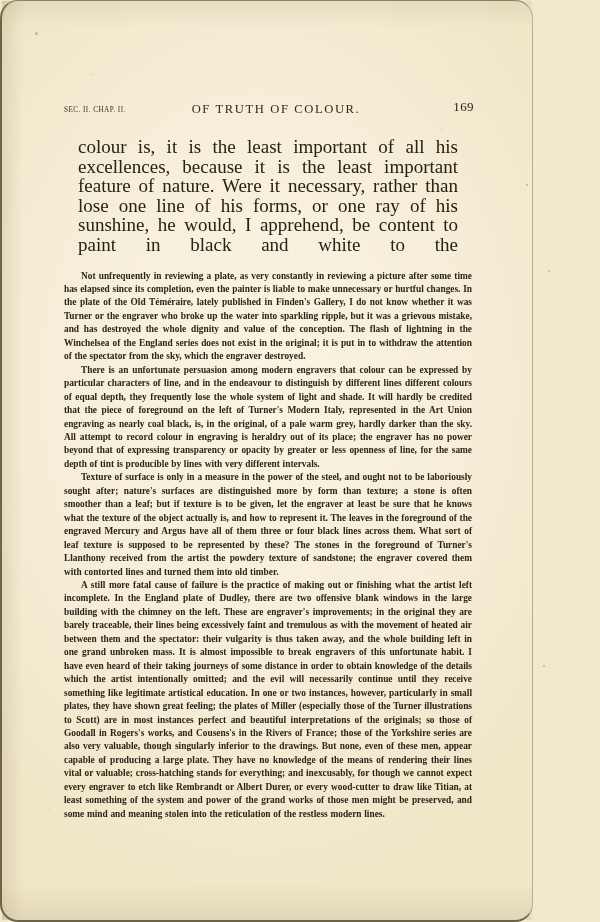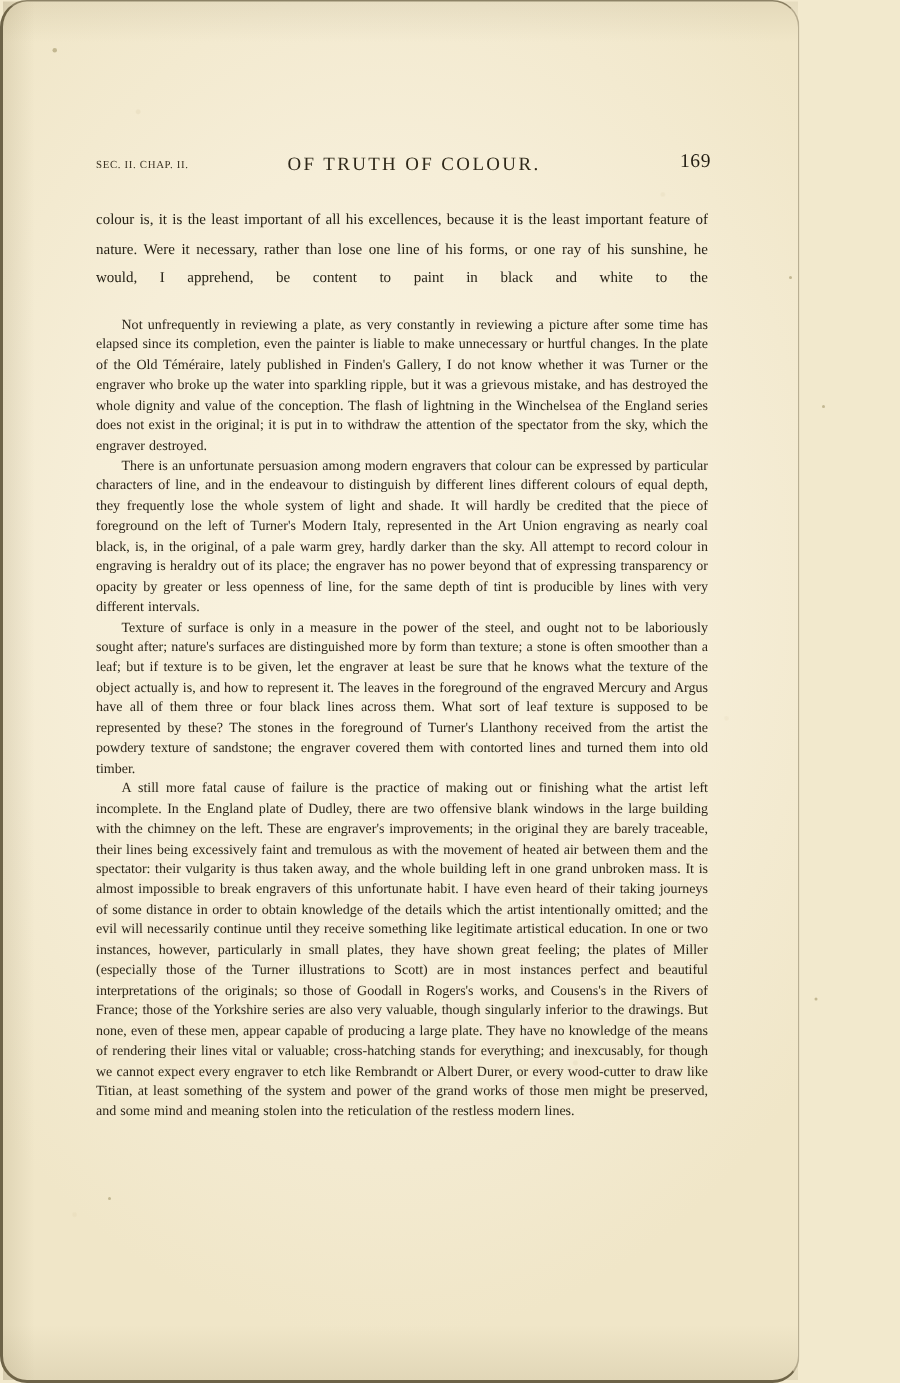--- a/index.html
+++ b/index.html
@@ -94,32 +94,33 @@
     position: absolute;
     right: -2px;
     top: -2px;
     font-size: 13px;
     color: #211c12;
     letter-spacing: .4px;
   }
 
   
   .body-large p {
-    margin: 0;
-    font-size: 10px;
+    margin: 14px;
+    font-size: 19px;
     line-height: 19.6px;
     text-align: justify;
     text-align-last: justify;
     word-spacing: .6px;
     color: #272217;
   }
 
   
   .body-small {
     margin-top: 15px;
+    font-weight: bold;
   }
   .body-small p {
     margin: 0;
     font-size: 9.35px;
     line-height: 13.45px;
     text-align: justify;
     text-indent: 17px;
     word-spacing: .35px;
     color: #2b2518;
   }

